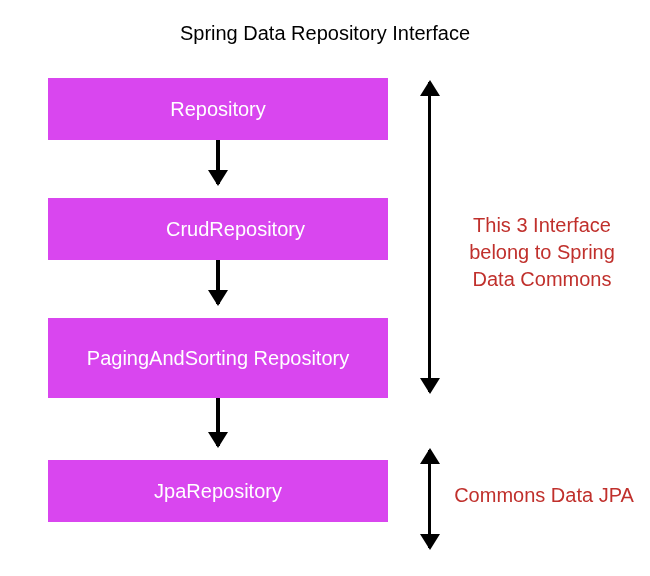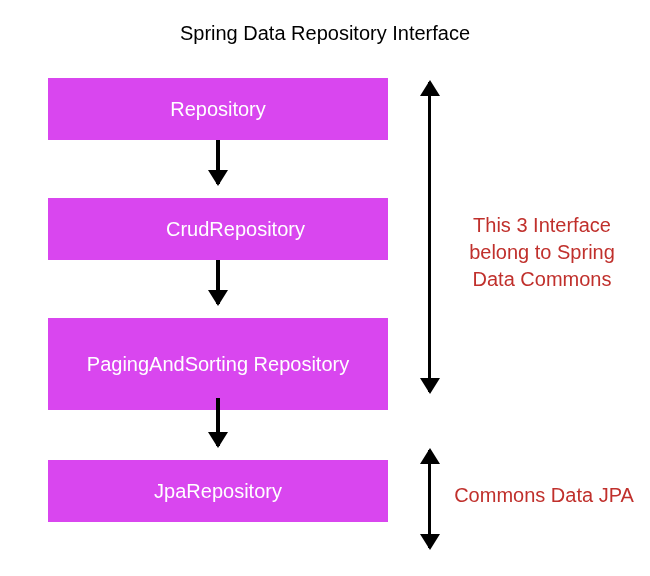--- a/index.html
+++ b/index.html
@@ -30,21 +30,21 @@
     font-size: 20px;
     display: flex;
     align-items: center;
     justify-content: center;
     text-align: center;
     padding: 4px 8px;
     line-height: 1.25;
   }
   .box1 { top: 78px;  height: 62px; }
   .box2 { top: 198px; height: 62px; padding-left: 43px; }
-  .box3 { top: 318px; height: 92px; }
+  .box3 { top: 318px; height: 80px; }
   .box4 { top: 460px; height: 62px; }
 
   
   .down-arrow {
     position: absolute;
     left: 216px; 
     width: 4px;
     background: #000000;
   }
   .down-arrow::after {

